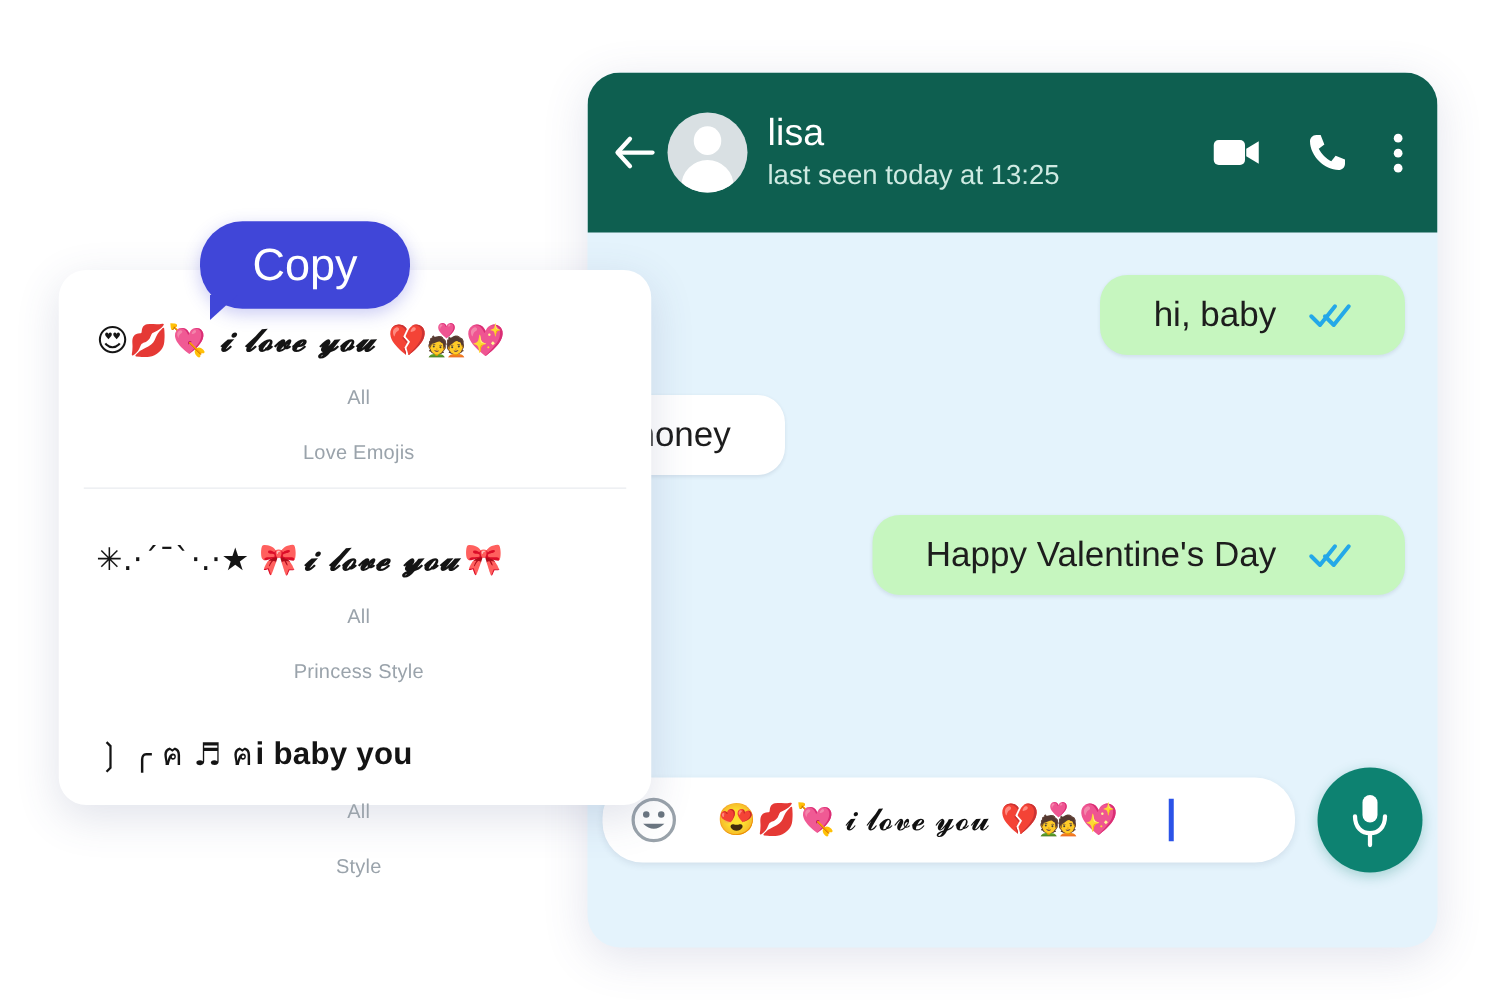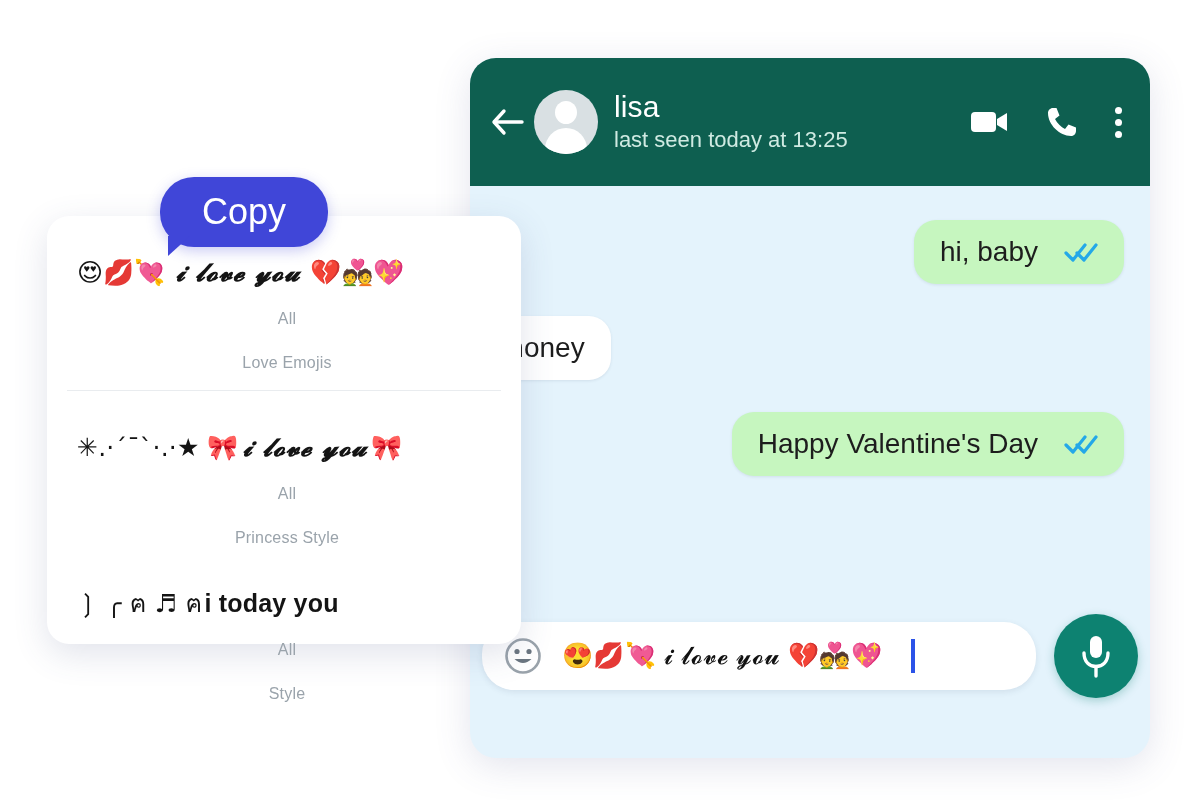--- a/index.html
+++ b/index.html
@@ -124,21 +124,21 @@
     padding: 34px 26px 0 26px;
     height: calc(100% - 128px);
   }
 
   .msg-row { display: flex; margin-bottom: 32px; }
   .msg-row.out { justify-content: flex-end; }
   .msg-row.in { justify-content: flex-start; }
 
   .bubble {
     border-radius: 22px;
-    padding: 16px 26px;
+    padding: 16px 43px;
     font-size: 28px;
     color: #1d1d1d;
     display: flex;
     align-items: center;
     gap: 26px;
     box-shadow: 0 1px 3px rgba(40, 60, 90, 0.10);
     max-width: 86%;
   }
   .bubble.out { background: #c6f6bf; }
   .bubble.in  { background: #ffffff; }
@@ -164,21 +164,21 @@
   }
 
   .input-box {
     flex: 1 1 auto;
     background: #ffffff;
     border-radius: 32px;
     height: 68px;
     display: flex;
     align-items: center;
     padding: 0 22px;
-    gap: 20px;
+    gap: 32px;
     box-shadow: 0 2px 6px rgba(40, 60, 90, 0.10);
     overflow: hidden;
   }
 
   .smiley { flex: 0 0 auto; display: flex; align-items: center; }
 
   .input-value {
     font-size: 25px;
     color: #111111;
     white-space: nowrap;
@@ -425,21 +425,21 @@
         <span class="meta-all">All</span>
         <span class="meta-cat">Princess Style</span>
       </div>
     </div>
 
     <div class="gap-lg"></div>
 
     <div class="style-row">
       <div class="style-text">
         <span class="deco">❳ ╭ ฅ ♬ ฅ</span>
-        <span class="plain" style="margin:0 2px;">i today you</span>
+        <span class="plain" style="margin:0 2px;">i baby you</span>
       </div>
       <div class="style-meta">
         <span class="meta-all">All</span>
         <span class="meta-cat">Style</span>
       </div>
     </div>
 
   </div>
 
   <div class="tooltip" id="tooltip-copy">Copy</div>

